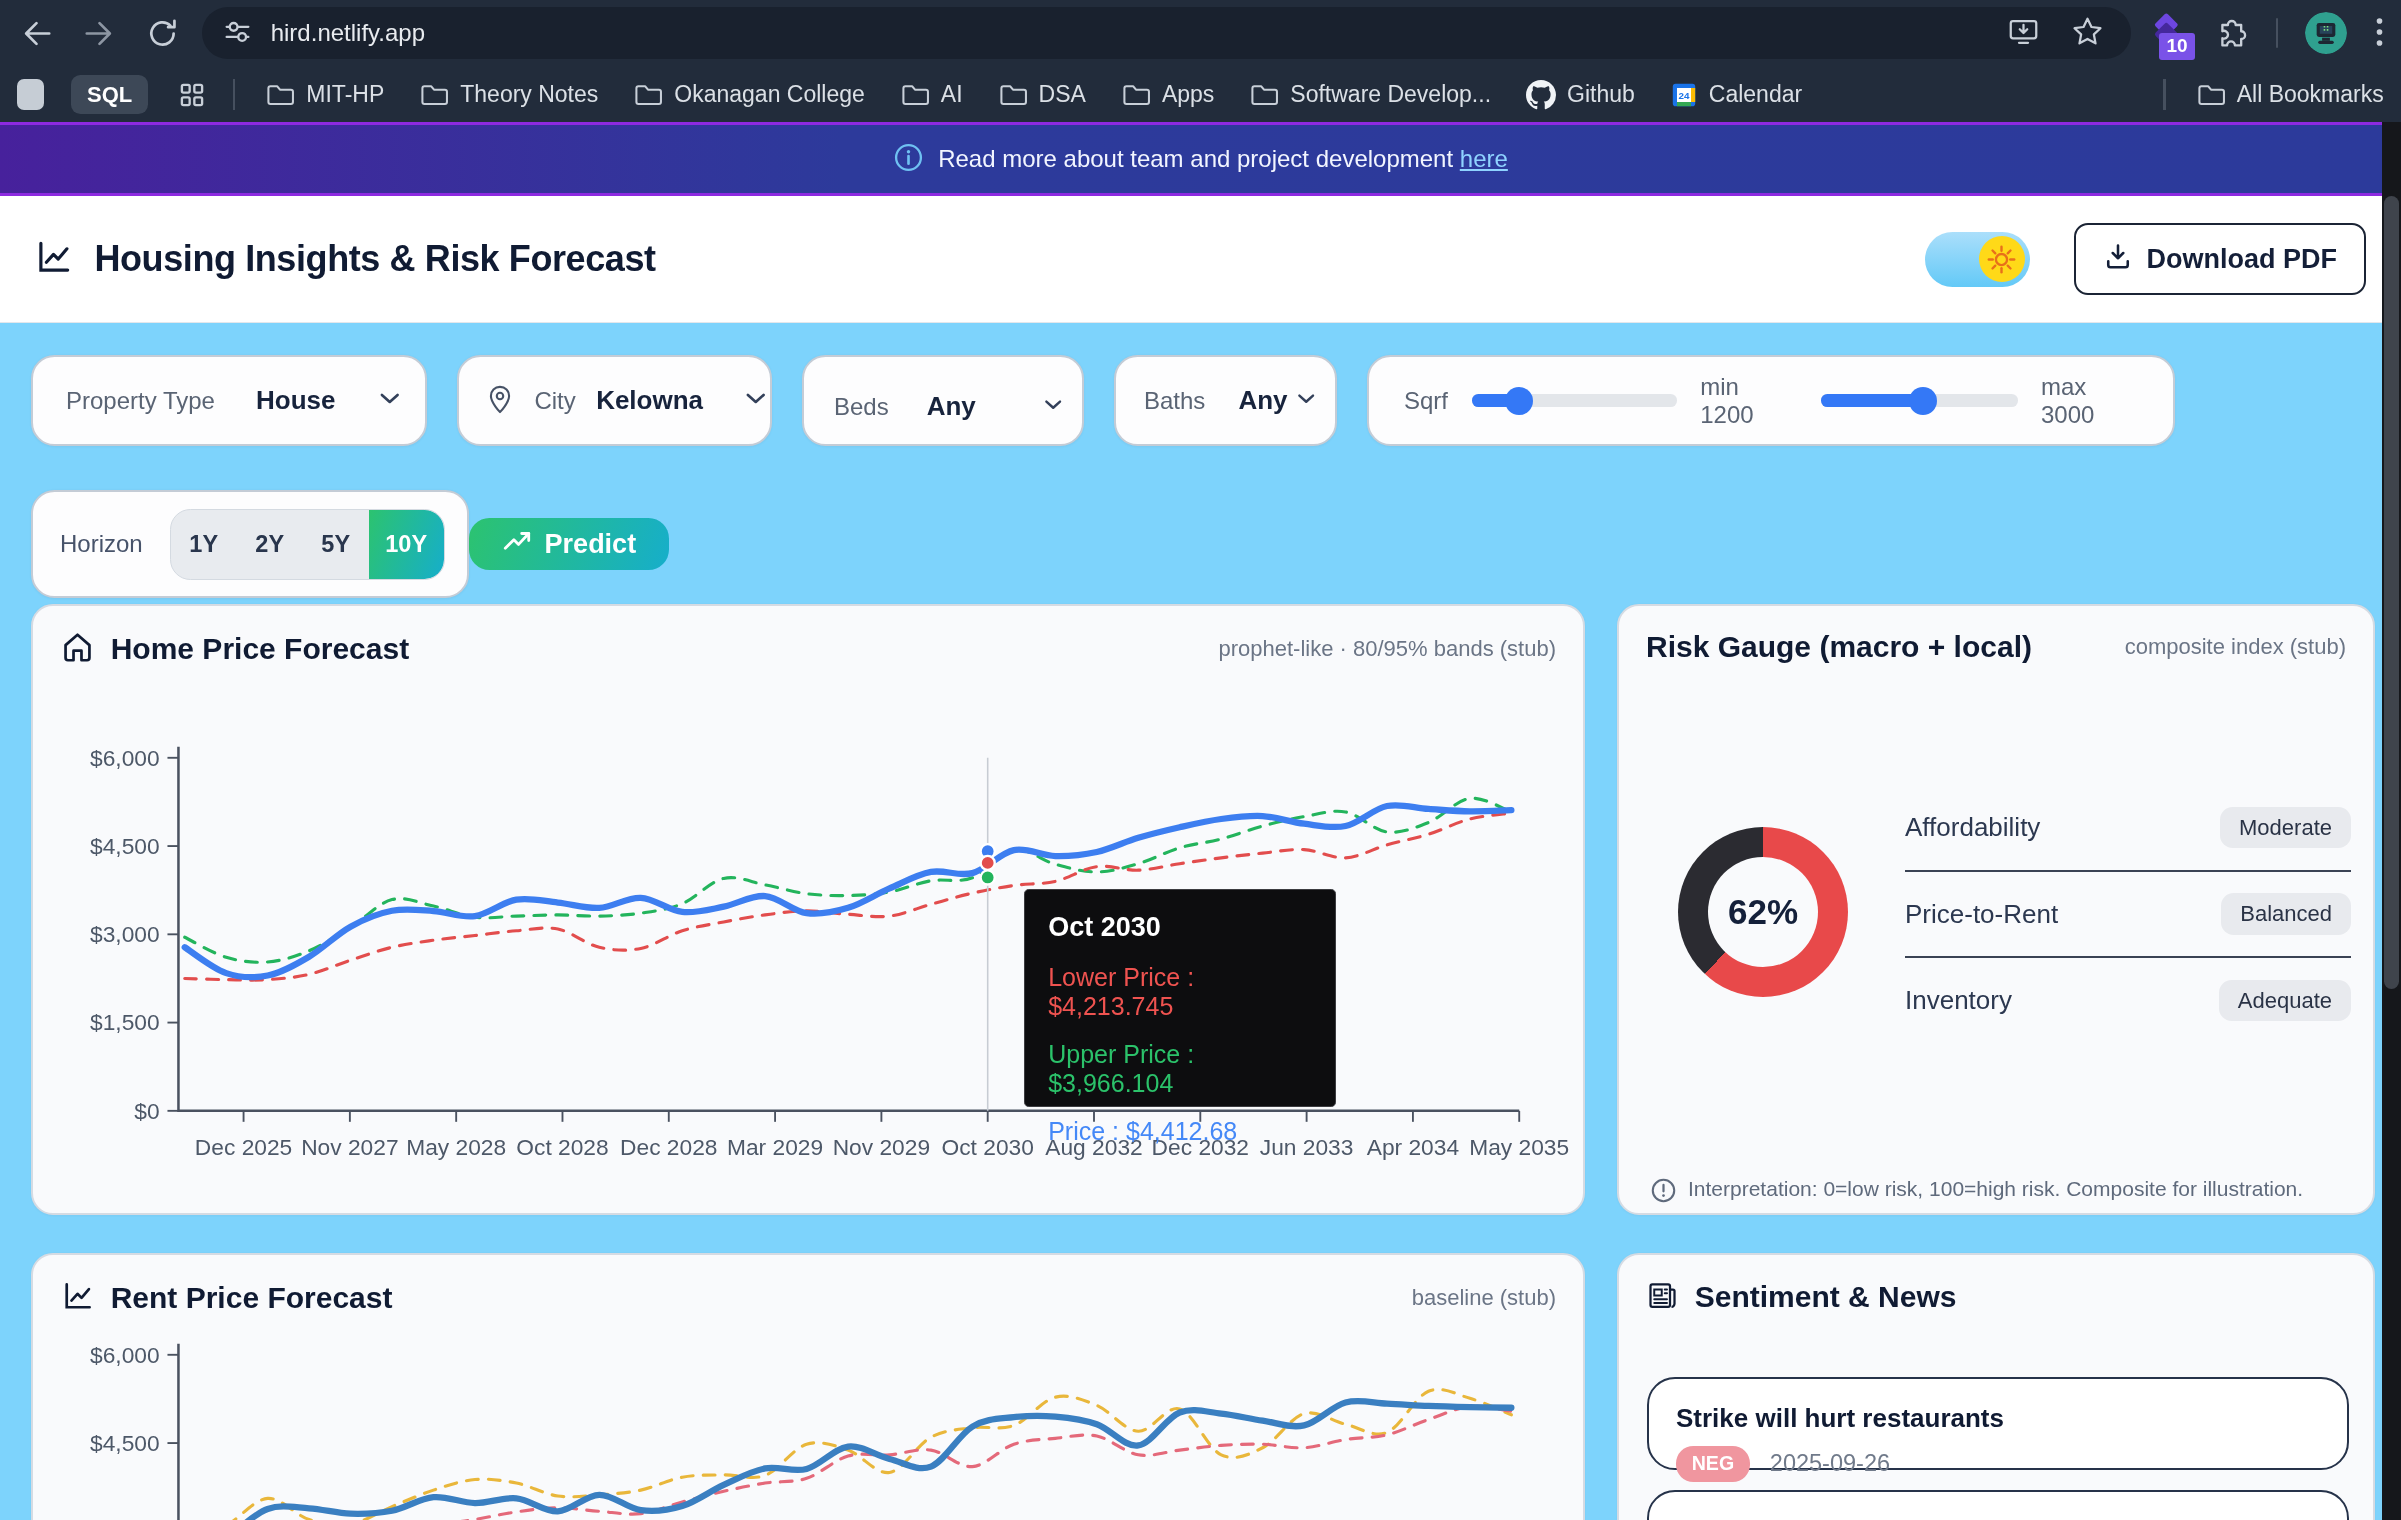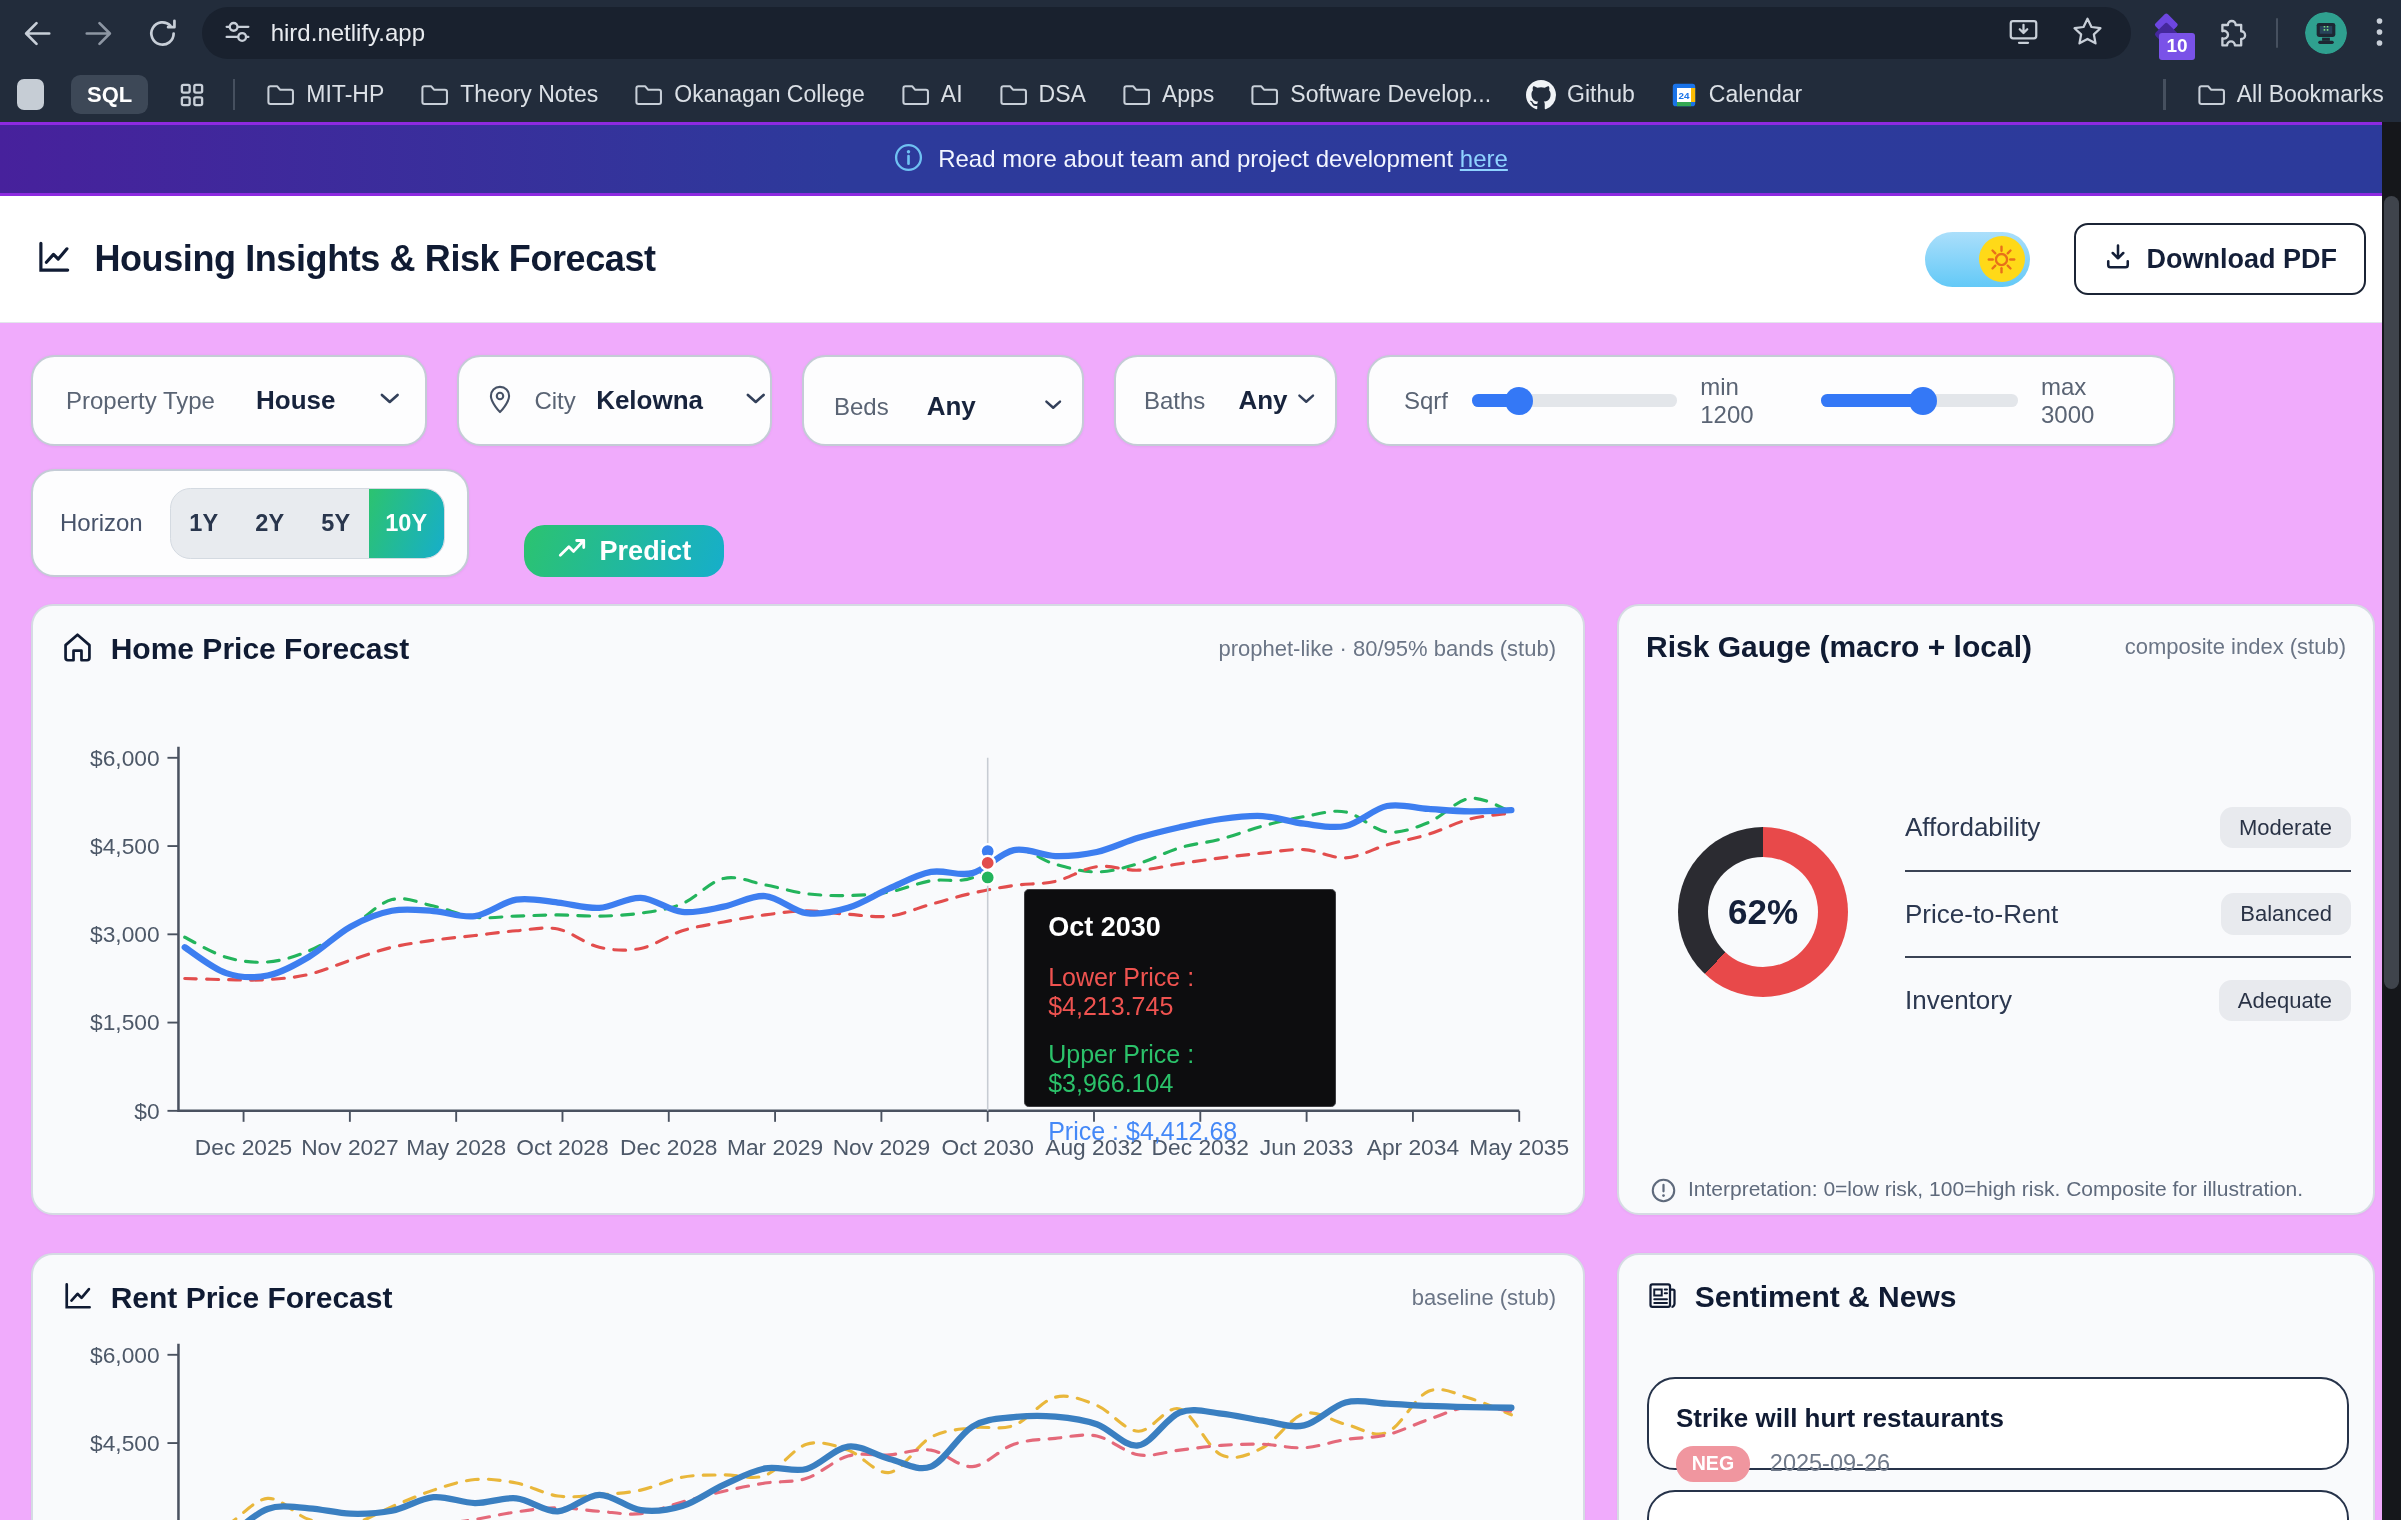--- a/index.html
+++ b/index.html
@@ -1,18 +1,18 @@
 <!DOCTYPE html>
 <html style="font-size:12.6px"><head>
 <meta charset="utf-8">
 <style>
   * { margin:0; padding:0; box-sizing:border-box; }
   html,body { width:2401px; height:1521px; }
   body { font-family:"Liberation Sans", sans-serif; background:#edf0f4; overflow:hidden; }
-  #app { position:relative; width:2401px; height:1521px; overflow:hidden; background:#f0abfc;text-decoration:underline; }
+  #app { position:relative; width:2401px; height:1521px; overflow:hidden; background:#7dd3fc;text-decoration:underline; }
 
   
   .chrome { position:absolute; top:0; left:0; width:2401px; height:66px; background:#222c3b; display:flex; align-items:center; }
   .nav-btns { display:flex; align-items:center; gap:28px; padding:0 22px 0 19px; }
   .nav-btns svg { display:block; }
   .urlbar { flex:1; height:52px; background:#19212e; border-radius:27px; display:flex; align-items:center; padding:0 20.4px; margin-right:14px; }
   .urlbar .url-text { color:#e8ebef; font-size:24px; margin-left:17.3px; flex:1; }
   .url-right { display:flex; align-items:center; gap:31px; padding-right:6.3px; }
   .chrome-right { display:flex; align-items:center; gap:27px; padding-right:15.7px; }
   .ext-badge-wrap { position:relative; width:41px; height:41px; }
@@ -56,21 +56,21 @@
   .pill-beds { width:282px; padding:12px 19px 0 30px; }
   .pill-baths { width:223px; padding:0 19px 0 28px; }
   .pill-sqrf { width:808px; padding:0 28px 0 35px; gap:23.5px; }
   .grow { flex:1; }
   .slider { position:relative; height:12.6px; border-radius:6.3px; background:#e3e6ea; }
   .slider .fill { position:absolute; left:0; top:0; bottom:0; background:#3478f6; border-radius:6.3px; }
   .slider .thumb { position:absolute; top:50%; width:28px; height:28px; border-radius:50%; background:#3478f6; transform:translate(-50%,-50%); }
   .sl-min { width:208px; } .sl-max { width:199px; }
 
   
-  .hz-row { position:absolute; top:469px; left:31px; display:flex; gap:55px; align-items:flex-end; }
+  .hz-row { position:absolute; top:490px; left:31px; display:flex; align-items:center; }
   .hz-card { width:438px; height:108px; background:#fdfdfe; border:2px solid #c4ccd6; border-radius:23.5px; display:flex; align-items:center; padding:0 20.4px 0 27px; gap:27px; box-shadow:0 0.8px 2.4px rgba(16,24,40,.05); }
   .hz-lbl { color:#47536a; font-size:24px; }
   .seg { display:flex; background:#e8ebef; border:1.6px solid #d4dae1; border-radius:20.4px; overflow:hidden; height:71px; align-items:stretch; }
   .seg button { width:66px; border:none; background:transparent; color:#29364d; font-size:23.5px; font-weight:bold; font-family:inherit; }
   .seg button.active { width:75px; background:linear-gradient(110deg,#2cc36f,#16aecb); color:#fff; border-radius:0 19px 19px 0; }
   .predict { display:flex; align-items:center; gap:12.6px; height:52px; padding:0 33px; border:none; border-radius:20.4px;
     background:linear-gradient(110deg,#2cc36f,#16aecb); color:#fff; font-size:27px; font-weight:bold; font-family:inherit; }
 
   
   .card { position:absolute; background:#f9fafc; border:2px solid #d5dbe3; border-radius:22px; box-shadow:0 0.8px 2.4px rgba(16,24,40,.04); }

